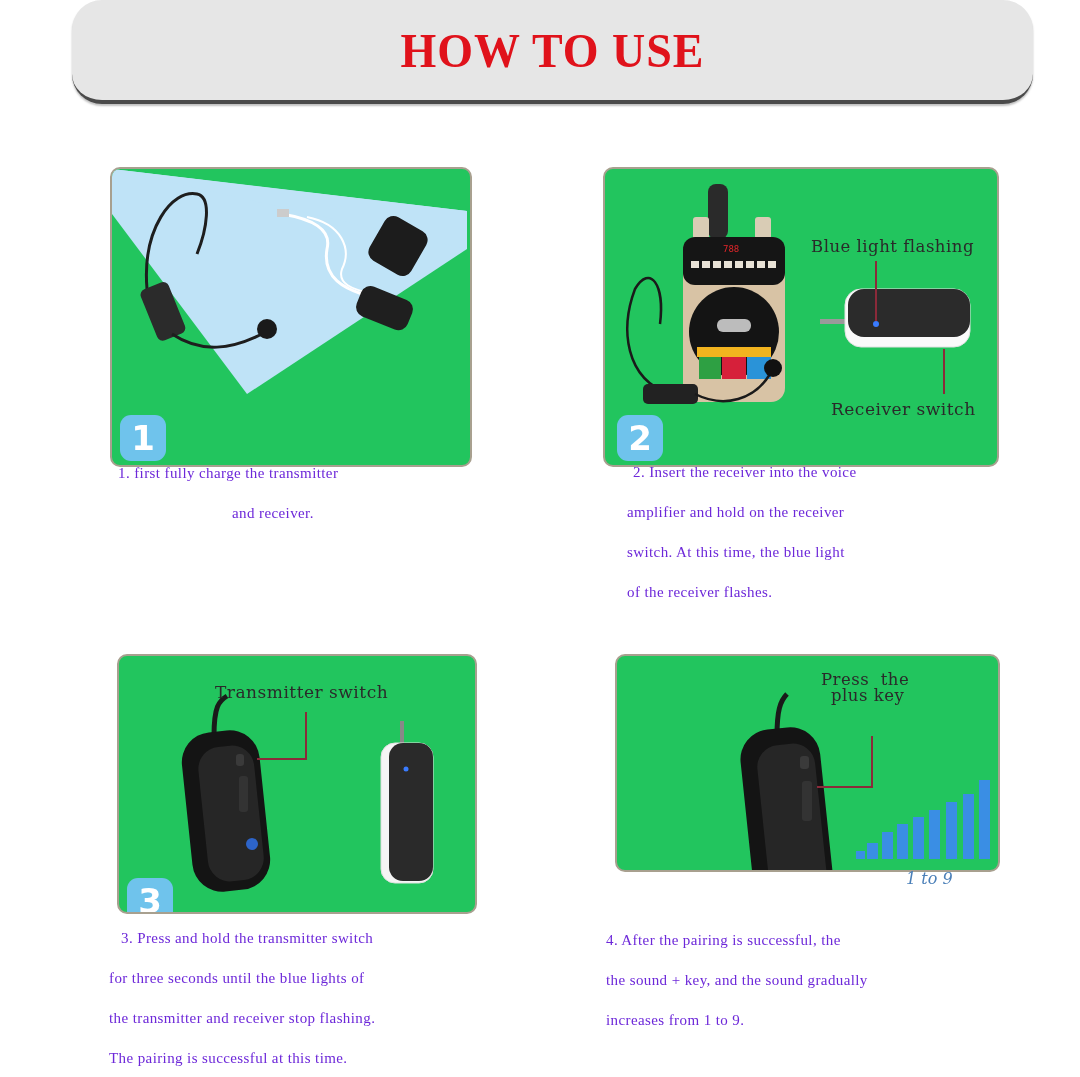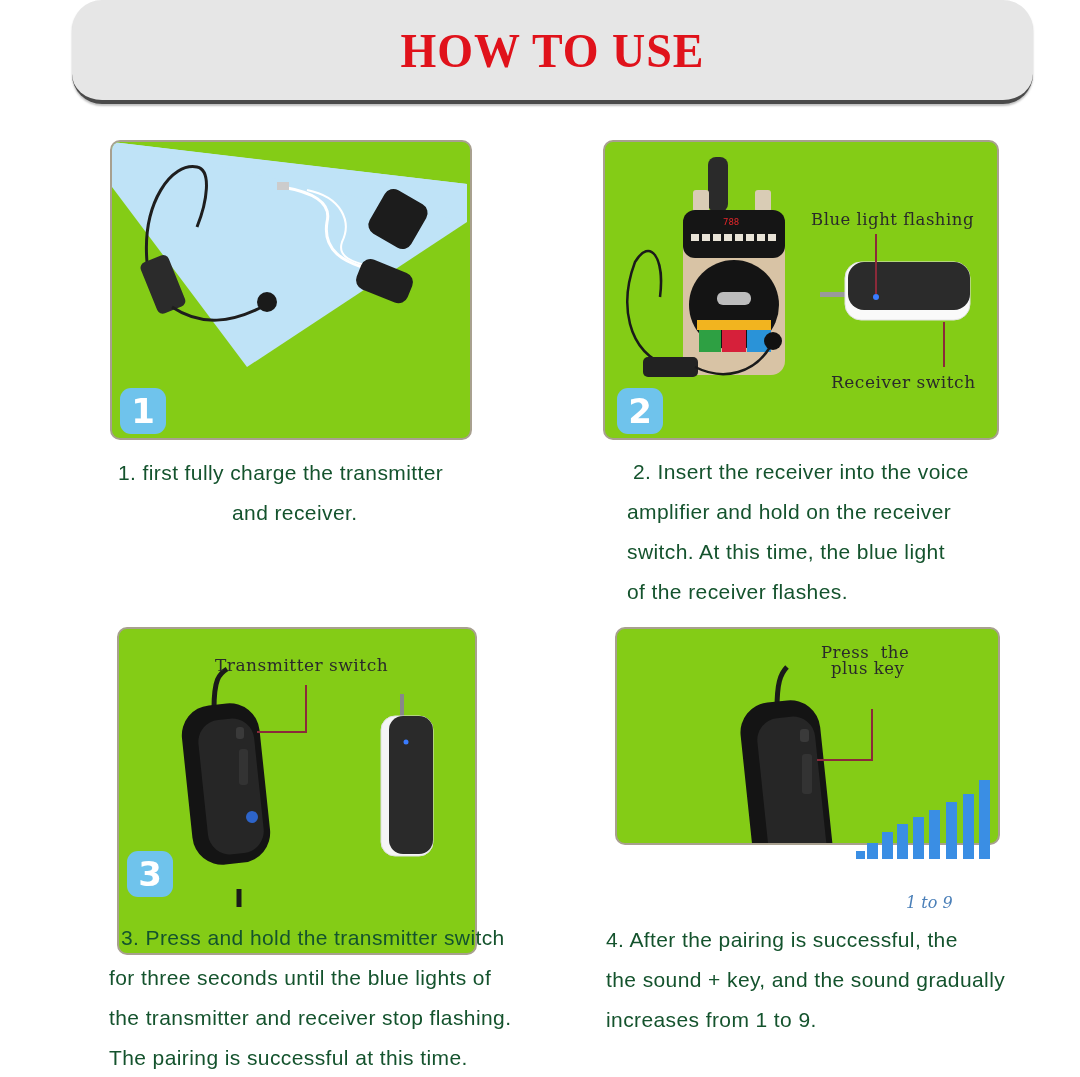--- a/index.html
+++ b/index.html
@@ -1,27 +1,27 @@
 <!DOCTYPE html>
 <html><head>
 <meta charset="utf-8">
 <style>
   html,body{margin:0;padding:0;background:#ffffff;}
   body{width:1080px;height:1077px;position:relative;overflow:hidden;font-family:"DejaVu Serif",serif;color:#2a2a2a;}
   .header{position:absolute;left:72px;top:0;width:961px;height:100px;background:#e6e6e6;border-bottom:4px solid #4a4a4a;box-shadow:0 2px 2px rgba(0,0,0,0.25);border-radius:30px;}
   .header-title{position:absolute;left:0;right:0;top:24px;text-align:center;font-family:"Liberation Serif",serif;font-weight:bold;font-size:46px;letter-spacing:1px;color:#e0121b;transform:scaleY(1.05);}
-  .panel{position:absolute;background:#84cc16;border:2.5px solid #a8a08f;border-radius:10px;box-sizing:border-box;overflow:hidden;}
+  .panel{position:absolute;background:#22c55e;border:2.5px solid #a8a08f;border-radius:10px;box-sizing:border-box;overflow:hidden;margin-top:27px;}
   .badge{position:absolute;width:46px;height:46px;border-radius:11px;background:#6fc3ec;color:#fff;font-family:"DejaVu Sans",sans-serif;font-weight:bold;font-size:34px;line-height:46px;text-align:center;}
-  .caption{position:absolute;font-family:Liberation Sans, sans-serif;font-size:21px;color:#14532d;line-height:40px;letter-spacing:0.4px;}
+  .caption{position:absolute;font-family:Liberation Serif, serif;font-size:15px;color:#6d28d9;line-height:40px;letter-spacing:0.4px;}
   .label{position:absolute;font-family:"DejaVu Serif",serif;font-size:16.5px;color:#2a2a2a;letter-spacing:0.5px;white-space:nowrap;}
   .leader{position:absolute;background:#8b2a3a;}
   .svgbox{position:absolute;left:0;top:0;}
   .bar{position:absolute;background:#3a8ee4;width:11px;bottom:0;}
   .bars{position:absolute;left:852px;top:775px;width:145px;height:84px;}
-  .range-label{position:absolute;font-family:"DejaVu Serif",serif;font-style:italic;font-size:16px;color:#4a7fb8;margin-top:24px;}
+  .range-label{position:absolute;font-family:"DejaVu Serif",serif;font-style:italic;font-size:16px;color:#4a7fb8;}
 </style>
 </head>
 <body>
 
 <div class="header">
   <div class="header-title">HOW TO USE</div>
 </div>
 
 <div class="panel" style="left:110px;top:140px;width:362px;height:300px;">
   <svg class="svgbox" width="362" height="300">
@@ -92,21 +92,21 @@
   <div class="badge" style="left:12px;top:246px;">2</div>
 </div>
 
 <div class="caption" style="left:627px;top:452px;width:400px;">
   <div style="padding-left:6px;">2. Insert the receiver into the voice</div>
   <div>amplifier and hold on the receiver</div>
   <div>switch. At this time, the blue light</div>
   <div>of the receiver flashes.</div>
 </div>
 
-<div class="panel" style="left:117px;top:627px;width:360px;height:328px;">
+<div class="panel" style="left:117px;top:627px;width:360px;height:260px;">
   <svg class="svgbox" width="360" height="278">
     <path d="M95,80 C95,50 100,45 108,40" stroke="#1a1a1a" stroke-width="5" fill="none"></path>
     <path d="M120,260 L120,278" stroke="#1a1a1a" stroke-width="5"></path>
     <rect x="68" y="75" width="78" height="160" rx="30" fill="#141414" transform="rotate(-6 107 155)"></rect>
     <rect x="84" y="90" width="56" height="135" rx="22" fill="#262626" transform="rotate(-6 112 157)"></rect>
     <rect x="117" y="98" width="8" height="12" rx="3" fill="#3a3a3a"></rect>
     <rect x="120" y="120" width="9" height="36" rx="3" fill="#333"></rect>
     <circle cx="133" cy="188" r="6" fill="#2f6bdc" opacity="0.9"></circle>
 
     <rect x="281" y="65" width="4" height="22" fill="#888"></rect>

